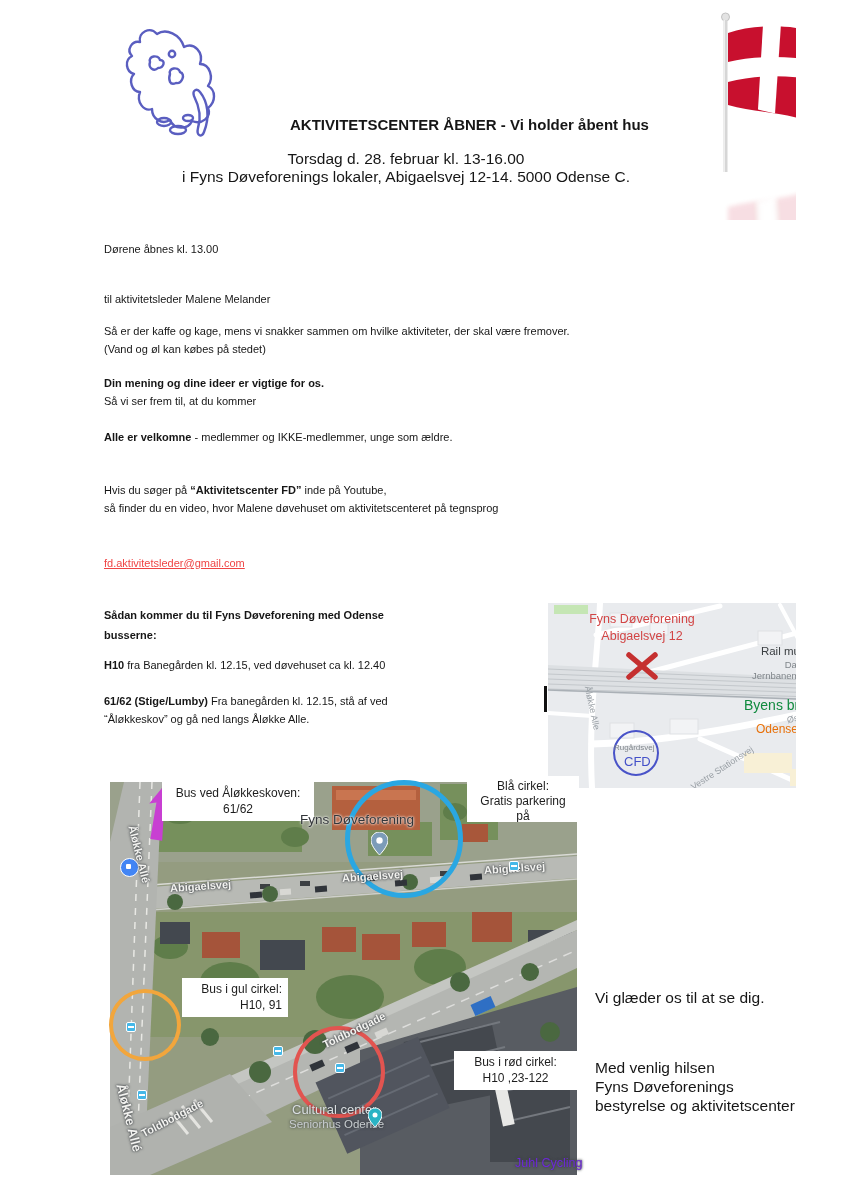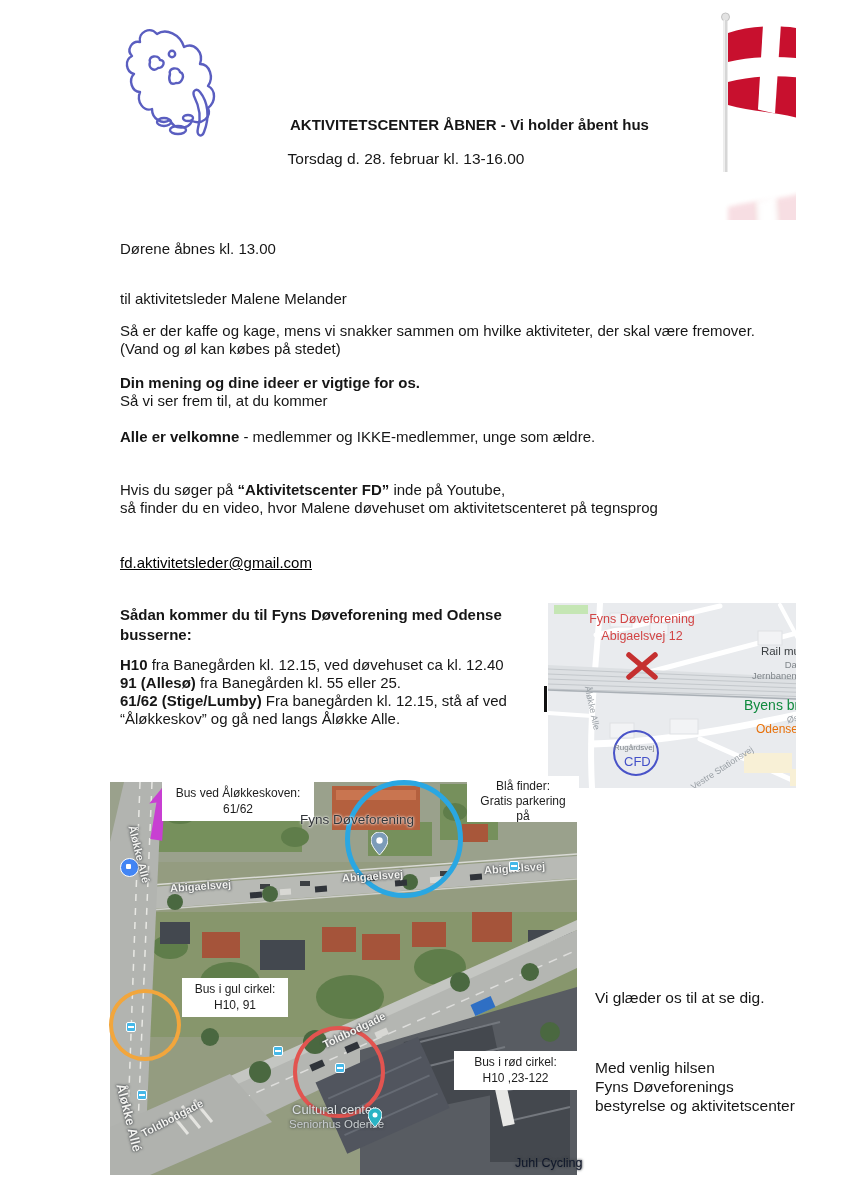--- a/index.html
+++ b/index.html
@@ -1,23 +1,23 @@
 <!DOCTYPE html>
 <html><head>
 <meta charset="utf-8">
 <style>
   html,body{margin:0;padding:0;background:#fff;}
   .page{position:relative;width:764px;height:1200px;background:#ffffff;overflow:hidden;
         font-family:Liberation Sans, sans-serif;color:#161616;margin-left:32px;}
   .abs{position:absolute;}
-  .bl{position:absolute;left:88px;font-size:15px;line-height:18px;white-space:nowrap;}
+  .bl{position:absolute;left:72px;font-size:11px;line-height:18px;white-space:nowrap;}
   .b{font-weight:bold;}
   .title{position:absolute;left:258px;top:116px;font-size:15px;font-weight:bold;white-space:nowrap;}
   .subhead{position:absolute;left:148px;top:150px;width:452px;text-align:center;font-size:15.5px;line-height:18px;}
-  .email{text-decoration:underline;color:#000000;cursor:pointer;}
+  .email{text-decoration:underline;color:#ef4444;cursor:pointer;}
   .closing-line{position:absolute;left:563px;font-size:15.5px;line-height:19px;white-space:nowrap;}
   
   .roadmap{position:absolute;left:516px;top:603px;width:332px;height:185px;overflow:hidden;background:#e9ebee;}
   .rm-lbl{position:absolute;white-space:nowrap;}
   .rm-dest{left:14px;top:8px;width:160px;text-align:center;color:#d24545;font-size:12.5px;line-height:17px;}
   .rm-circle{position:absolute;border-radius:50%;box-sizing:border-box;}
   
   .satmap{position:absolute;left:78px;top:782px;width:467px;height:393px;}
   .sm-box{position:absolute;background:#fff;color:#1d1d1d;text-align:center;font-size:12px;line-height:15.5px;padding:4px 6px;box-sizing:border-box;}
   .sm-circle{position:absolute;border-radius:50%;box-sizing:border-box;background:transparent;}
@@ -70,37 +70,37 @@
         <path d="M24,28 C60,16 112,20 152,42 L138,132 C100,106 60,110 24,100 Z" fill="#c8102e"></path>
         <path d="M24,57 C60,48 112,51 150,67 L147,87 C104,68 60,68 24,77 Z" fill="#ffffff"></path>
         <path d="M59,19.5 L77,18.5 L71,108.5 L54,104.5 Z" fill="#ffffff"></path>
       </g>
     </svg>
   </div>
 
   <div class="title">AKTIVITETSCENTER ÅBNER - Vi holder åbent hus</div>
   <div class="subhead">
     <div>Torsdag d. 28. februar kl. 13-16.00</div>
+    <div>i Fyns Døveforenings lokaler, Abigaelsvej 12-14. 5000 Odense C.</div>
   </div>
 
   <div class="bl" style="top:240px">Dørene åbnes kl. 13.00</div>
   <div class="bl" style="top:290px">til aktivitetsleder Malene Melander</div>
   <div class="bl" style="top:322px">Så er der kaffe og kage, mens vi snakker sammen om hvilke aktiviteter, der skal være fremover.</div>
   <div class="bl b" style="top:374px">Din mening og dine ideer er vigtige for os.</div>
   <div class="bl" style="top:340px">(Vand og øl kan købes på stedet)</div>
   <div class="bl" style="top:392px">Så vi ser frem til, at du kommer</div>
   <div class="bl" style="top:428px"><span class="b">Alle er velkomne</span><span> - medlemmer og IKKE-medlemmer, unge som ældre.</span></div>
   <div class="bl" style="top:481px"><span>Hvis du søger på </span><span class="b">“Aktivitetscenter FD”</span><span> inde på Youtube,</span></div>
   <div class="bl" style="top:499px">så finder du en video, hvor Malene døvehuset om aktivitetscenteret på tegnsprog</div>
   <div class="bl" style="top:554px"><span class="email">fd.aktivitetsleder@gmail.com</span></div>
 
   <div class="bl b" style="top:606px">Sådan kommer du til Fyns Døveforening med Odense</div>
   <div class="bl b" style="top:626px">busserne:</div>
   <div class="bl" style="top:656px"><span class="b">H10</span><span> fra Banegården kl. 12.15, ved døvehuset ca kl. 12.40</span></div>
-  <div class="bl" style="top:674px"><span class="b">91 (Allesø)</span><span> fra Banegården kl. 55 eller 25.</span></div>
   <div class="bl" style="top:692px"><span class="b">61/62 (Stige/Lumby)</span><span> Fra banegården kl. 12.15, stå af ved</span></div>
   <div class="bl" style="top:710px">“Åløkkeskov” og gå ned langs Åløkke Alle.</div>
 
   <div class="caret"></div>
 
   <div class="roadmap">
     <svg width="332" height="185" viewBox="0 0 332 185">
       <rect width="332" height="185" fill="#e9ebee"></rect>
       <rect x="6" y="2" width="34" height="9" fill="#c5e6b4"></rect>
       <g stroke="#ffffff" fill="none" stroke-linecap="round">
@@ -295,25 +295,25 @@
     <svg class="abs" style="left:36px;top:2px;transform:rotate(8deg);" width="26" height="58">
       <path d="M13,3 L24,21 L17,19 L20,56 L8,56 L9,19 L2,21 Z" fill="#c83fd2"></path>
     </svg>
 
     
     <div class="sm-box" style="left:52px;top:0;width:152px;">
       <div>Bus ved Åløkkeskoven:</div>
       <div>61/62</div>
     </div>
     <div class="sm-box" style="left:357px;top:-6px;width:112px;height:46px;overflow:hidden;line-height:15px;padding-top:3px;">
-      <div>Blå finder:</div>
+      <div>Blå cirkel:</div>
       <div>Gratis parkering på</div>
 
     </div>
-    <div class="sm-box" style="left:72px;top:196px;width:106px;">
+    <div class="sm-box" style="left:72px;top:196px;width:106px;text-align:right;">
       <div>Bus i gul cirkel:</div>
       <div>H10, 91</div>
     </div>
     <div class="sm-box" style="left:344px;top:269px;width:123px;">
       <div>Bus i rød cirkel:</div>
       <div>H10 ,23-122</div>
     </div>
 
     
     <div class="sm-place" style="left:190px;top:30px;">Fyns Døveforening</div>
@@ -332,21 +332,21 @@
       </div>
 
     
     <div class="sm-street" style="left:60px;top:98px;transform:rotate(-4deg);">Abigaelsvej</div>
     <div class="sm-street" style="left:232px;top:88px;transform:rotate(-4deg);">Abigaelsvej</div>
     <div class="sm-street" style="left:374px;top:80px;transform:rotate(-4deg);">Abigaelsvej</div>
     <div class="sm-street" style="left:210px;top:242px;transform:rotate(-26deg);">Toldbodgade</div>
     <div class="sm-street" style="left:28px;top:330px;transform:rotate(-28deg);">Toldbodgade</div>
     <div class="sm-street" style="left:28px;top:42px;transform:rotate(76deg);transform-origin:left top;">Åløkke Allé</div>
     <div class="sm-street" style="left:18px;top:300px;transform:rotate(76deg);transform-origin:left top;font-size:13px;">Åløkke Allé</div>
-    <div class="sm-street" style="left:405px;top:374px;font-size:12.5px;font-weight:normal;color:#0f172a;">Juhl Cycling</div>
+    <div class="sm-street" style="left:405px;top:374px;font-size:12.5px;font-weight:normal;color:#6d28d9;">Juhl Cycling</div>
 
     
     <div class="busicon" style="left:16px;top:240px;"></div>
     <div class="busicon" style="left:27px;top:308px;"></div>
     <div class="busicon" style="left:163px;top:264px;"></div>
     <div class="busicon" style="left:225px;top:281px;"></div>
     <div class="busicon" style="left:399px;top:79px;"></div>
   </div>
 
   <div class="closing-line" style="top:988px">Vi glæder os til at se dig.</div>

